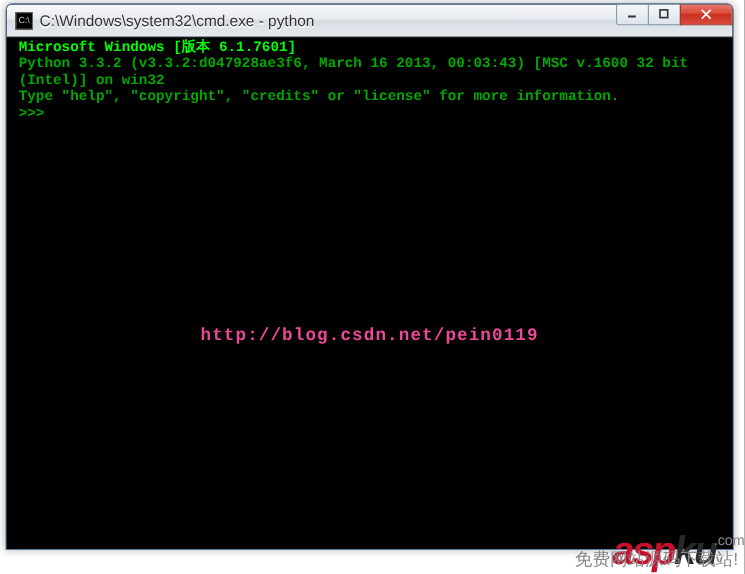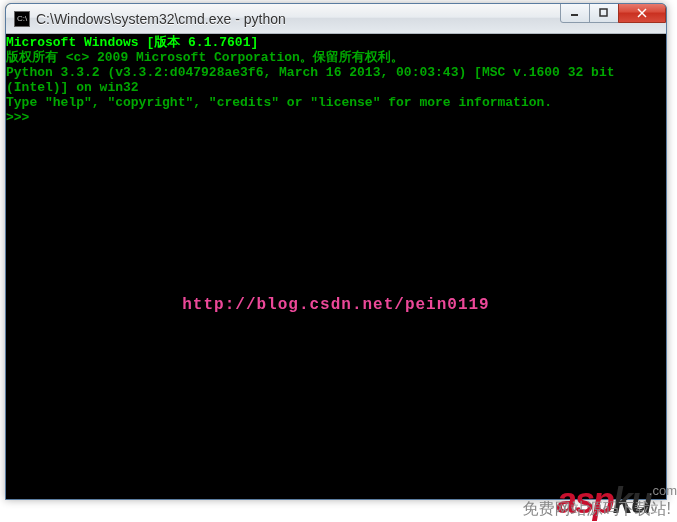--- a/index.html
+++ b/index.html
@@ -73,21 +73,21 @@
       background: linear-gradient(to bottom, #e67a6e 0%, #d94b3a 45%, #c93020 50%, #d74a3a 100%);
       border-color: #a03020;
       color: #fff;
       border-radius: 0 4px 0 0;
     }
     .win-btn.minimize { border-radius: 0 0 0 3px; }
     .terminal {
       width: 100%;
       height: calc(100% - 30px);
       background: #000;
-      padding: 2px 0;
+      padding: 2px 11px;
       font-family: "Consolas", "Courier New", monospace;
       font-size: 13px;
       font-weight: bold;
       line-height: 1.15;
       position: relative;
     }
     .line-bright { color: #00ff00; }
     .line-normal { color: #00a800; }
     .watermark {
       position: absolute;
@@ -156,21 +156,20 @@
       <div class="win-btn close">
         <svg width="12" height="10" viewBox="0 0 12 10">
             <line x1="2" y1="1" x2="10" y2="9" stroke="#fff" stroke-width="1.5"></line>
             <line x1="10" y1="1" x2="2" y2="9" stroke="#fff" stroke-width="1.5"></line>
           </svg>
       </div>
     </div>
   </div>
   <div class="terminal">
     <div class="line-bright">Microsoft Windows [版本 6.1.7601]</div>
-    <div class="line-normal">版权所有 &lt;c&gt; 2009 Microsoft Corporation。保留所有权利。</div>
     <div class="line-normal"></div>
     <div class="line-normal">Python 3.3.2 (v3.3.2:d047928ae3f6, March 16 2013, 00:03:43) [MSC v.1600 32 bit (Intel)] on win32</div>
     <div class="line-normal">Type "help", "copyright", "credits" or "license" for more information.</div>
     <div class="line-normal">&gt;&gt;&gt;</div>
     <div class="watermark">http://blog.csdn.net/pein0119</div>
   </div>
 </div>
 
 <div class="logo-aspku">
   <span class="red">asp</span><span class="black">ku</span><span class="dotcom">.com</span>

